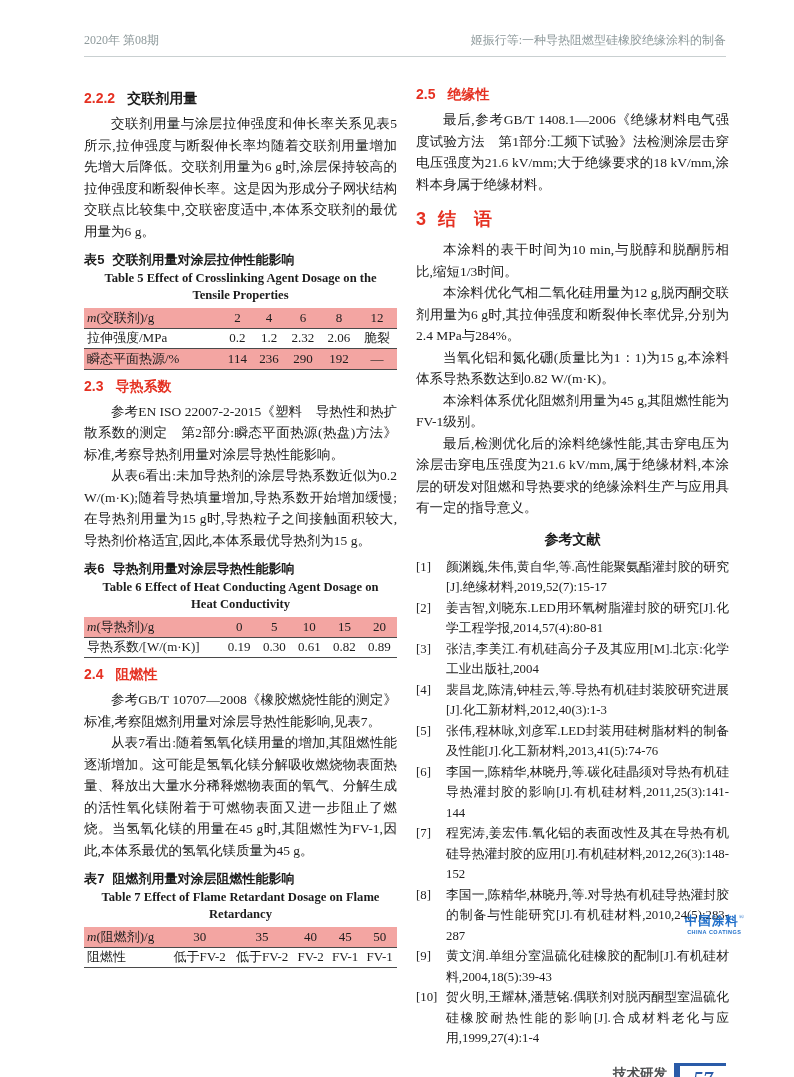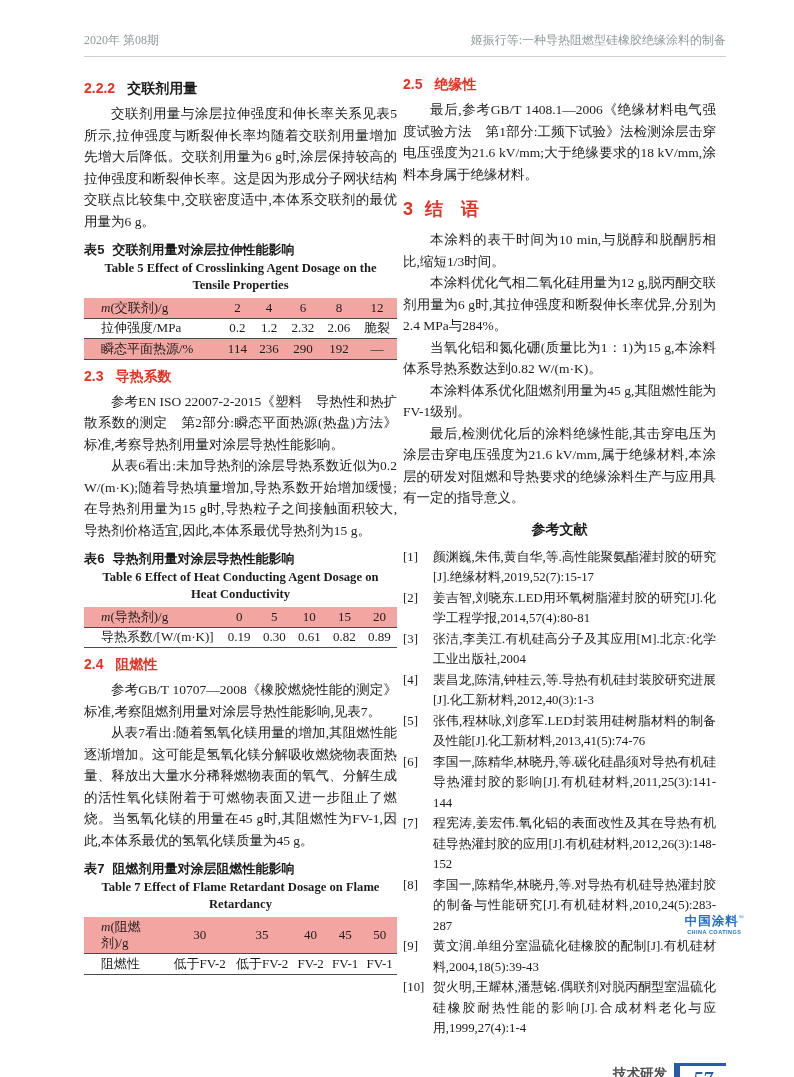--- a/index.html
+++ b/index.html
@@ -9,42 +9,42 @@
     overflow:hidden;
   }
   
   .hdr{
     position:absolute;top:32px;left:84px;right:68px;
     display:flex;justify-content:space-between;align-items:flex-end;
     font-size:12px;color:#8d999b;
     border-bottom:1px solid #c9d0d1;padding-bottom:7px;font-family:Liberation Serif, serif;
   }
   
-  .cols{position:absolute;top:76px;left:84px;right:68px;display:flex;gap:6px;}
+  .cols{position:absolute;top:86px;left:84px;right:68px;display:flex;gap:19px;}
   .col{width:313px;flex:0 0 313px;}
   
   .h3{font-family:"Liberation Sans","DejaVu Sans",sans-serif;font-weight:bold;
       font-size:14px;margin:4px 0 5px 0;color:#1c1c1c;}
   .h3 .num{color:#e53122;margin-right:12px;}
   .h3.red-title .title{color:#e53122;}
   .h1{font-family:"Liberation Sans","DejaVu Sans",sans-serif;font-weight:bold;
       font-size:18px;color:#e53122;margin:12px 0 8px 0;}
   .h1 .num{margin-right:12px;}
   
   .para{font-size:13.5px;line-height:21.5px;text-align:justify;
         text-indent:2em;margin:0;}
   
   .cap-zh{font-family:Liberation Mono, monospace;font-weight:bold;
           font-size:13px;text-align:left;margin:9px 0 1px 0;}
   .cap-en{font-family:"Liberation Serif","DejaVu Serif",serif;font-weight:bold;
           font-size:12.6px;line-height:16.5px;text-align:center;margin:1px 8px 5px 8px;}
   
   table.tbl{width:100%;border-collapse:collapse;font-size:13px;margin:2px 0 8px 0;}
   table.tbl td{padding:1.5px 3px;text-align:center;line-height:16.5px;}
-  table.tbl td.lbl{text-align:left;width:44%;padding-left:17px;}
+  table.tbl td.lbl{text-align:left;width:44%;}
   table.tbl tr{border-bottom:1px solid #4a4a4a;}
   table.tbl tr.pink{background:#f3a5a2;}
   .it{font-style:italic;font-family:"Liberation Serif",serif;}
   
   .refs-h{font-family:"Liberation Sans","DejaVu Sans",sans-serif;font-weight:bold;
           font-size:14px;text-align:center;margin:12px 0 8px 0;}
   .ref{position:relative;font-size:12.8px;line-height:20.5px;
        padding-left:30px;text-align:justify;}
   .ref .rnum{position:absolute;left:0;top:0;}
   

